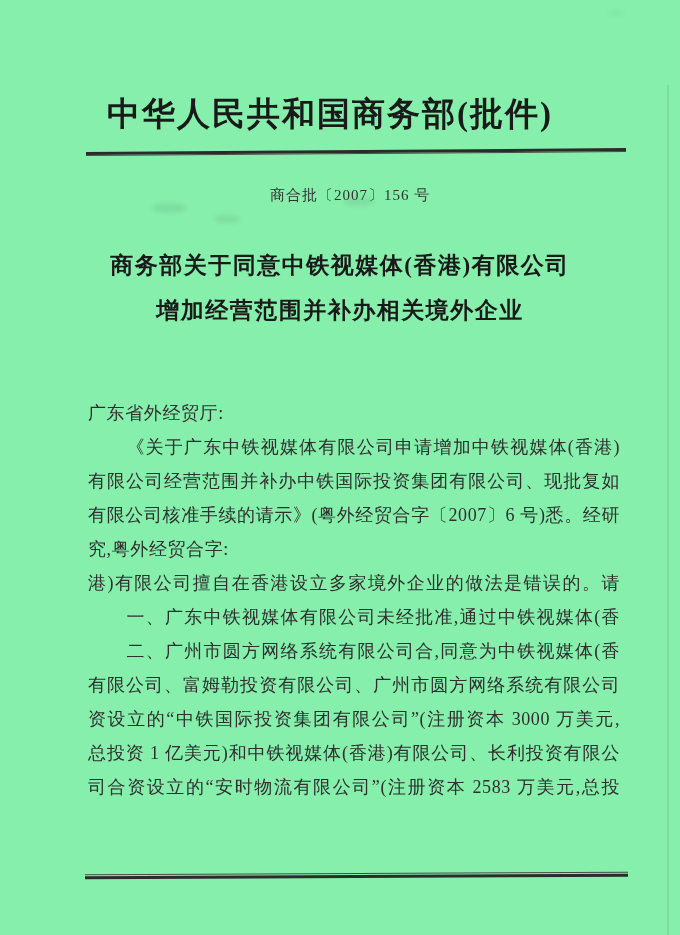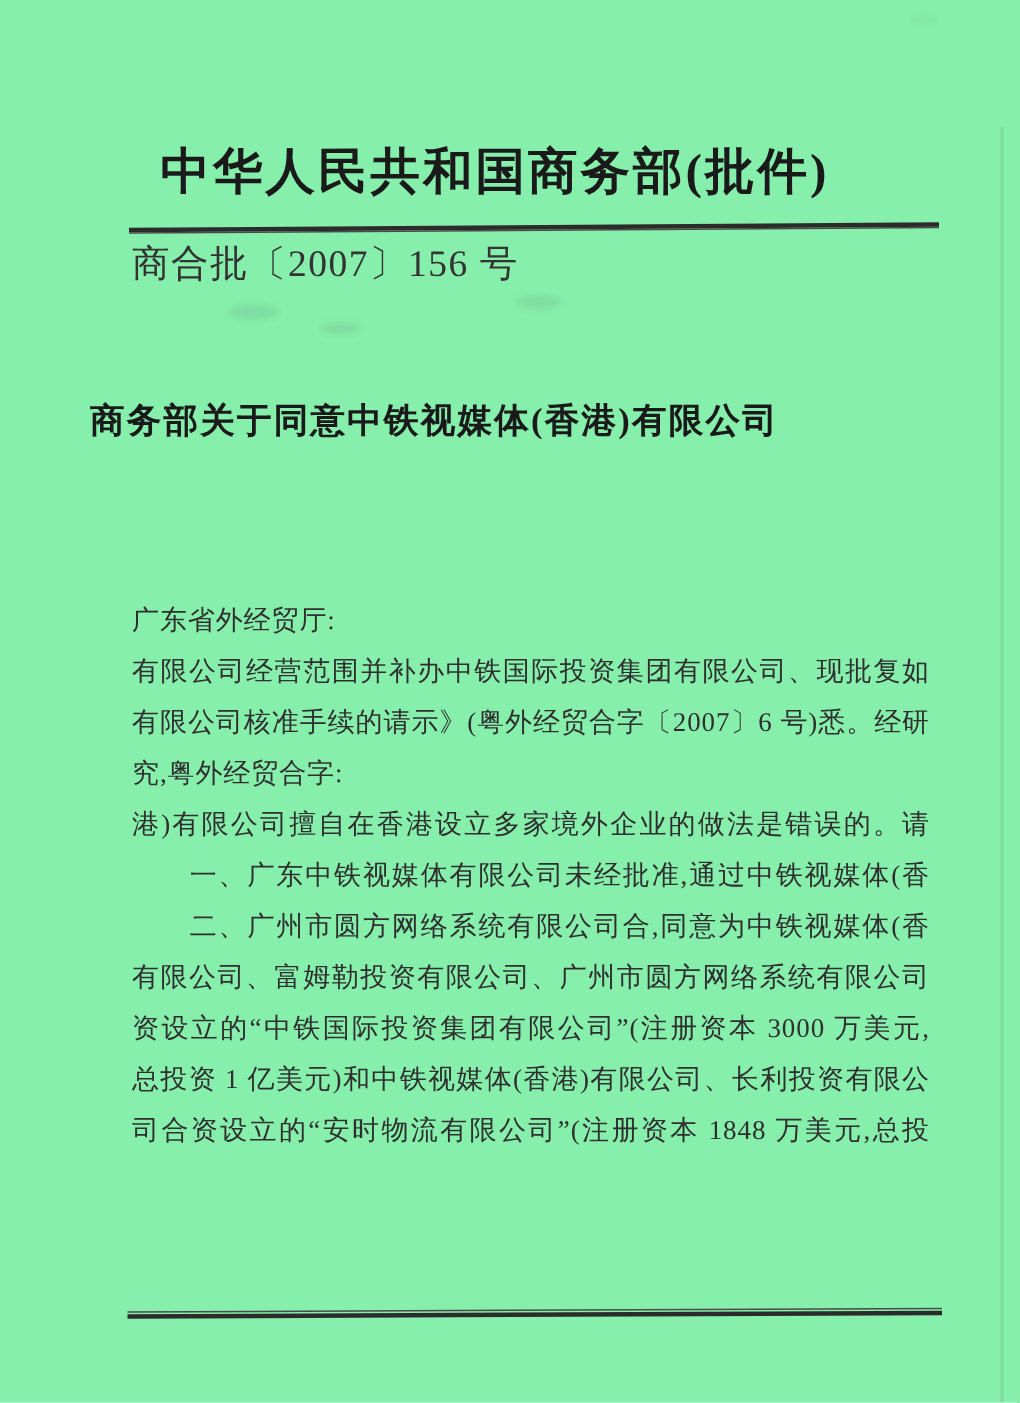--- a/index.html
+++ b/index.html
@@ -36,31 +36,31 @@
   .rule-head {
     position: absolute;
     top: 150px; left: 86px; width: 540px; height: 4px;
     border-top: 3px solid var(--rule);
     border-bottom: 1px solid #4a4a4a;
     transform: rotate(-0.4deg);
   }
   
   .docnum {
     position: absolute;
-    top: 159px; left: 88px; width: 524px;
-    text-align: left;
-    font-size: 25px;
+    top: 186px; left: 88px; width: 524px;
+    text-align: center;
+    font-size: 15px;
     letter-spacing: 1px;
     color: #333333;
   }
   
   .doc-title {
     position: absolute;
-    top: 258px; left: 60px; width: 560px;
-    text-align: left;
+    top: 243px; left: 60px; width: 560px;
+    text-align: center;
     font-size: 23px;
     font-weight: bold;
     line-height: 45px;
     letter-spacing: 1.5px;
     color: var(--title-ink);
   }
   
   .body-block {
     position: absolute;
     top: 396px; left: 88px; width: 532px;
@@ -115,33 +115,35 @@
 
   <div class="docnum">商合批〔2007〕156 号</div>
 
   <div class="smudge s1"></div>
   <div class="smudge s2"></div>
   <div class="smudge s3"></div>
   <div class="smudge s4"></div>
 
   <div class="doc-title">
     <div>商务部关于同意中铁视媒体(香港)有限公司</div>
+    <div>增加经营范围并补办相关境外企业</div>
   </div>
 
   <div class="body-block">
     <div class="bline pend">广东省外经贸厅:</div>
+    <div class="bline">　　《关于广东中铁视媒体有限公司申请增加中铁视媒体(香港)</div>
     <div class="bline">有限公司经营范围并补办中铁国际投资集团有限公司、现批复如下</div>
     <div class="bline">有限公司核准手续的请示》(粤外经贸合字〔2007〕6 号)悉。经研</div>
     <div class="bline pend">究,粤外经贸合字:</div>
     <div class="bline">港)有限公司擅自在香港设立多家境外企业的做法是错误的。请</div>
     <div class="bline">　　一、广东中铁视媒体有限公司未经批准,通过中铁视媒体(香</div>
     <div class="bline">　　二、广州市圆方网络系统有限公司合,同意为中铁视媒体(香港)</div>
     <div class="bline">有限公司、富姆勒投资有限公司、广州市圆方网络系统有限公司合</div>
     <div class="bline">资设立的“中铁国际投资集团有限公司”(注册资本 3000 万美元,</div>
     <div class="bline">总投资 1 亿美元)和中铁视媒体(香港)有限公司、长利投资有限公</div>
-    <div class="bline">司合资设立的“安时物流有限公司”(注册资本 1848 万美元,总投</div>
+    <div class="bline">司合资设立的“安时物流有限公司”(注册资本 2583 万美元,总投</div>
   </div>
 
   <div class="rule-foot"></div>
 
   <div class="scan-edge"></div>
 
 </div>
 
 </body></html>

